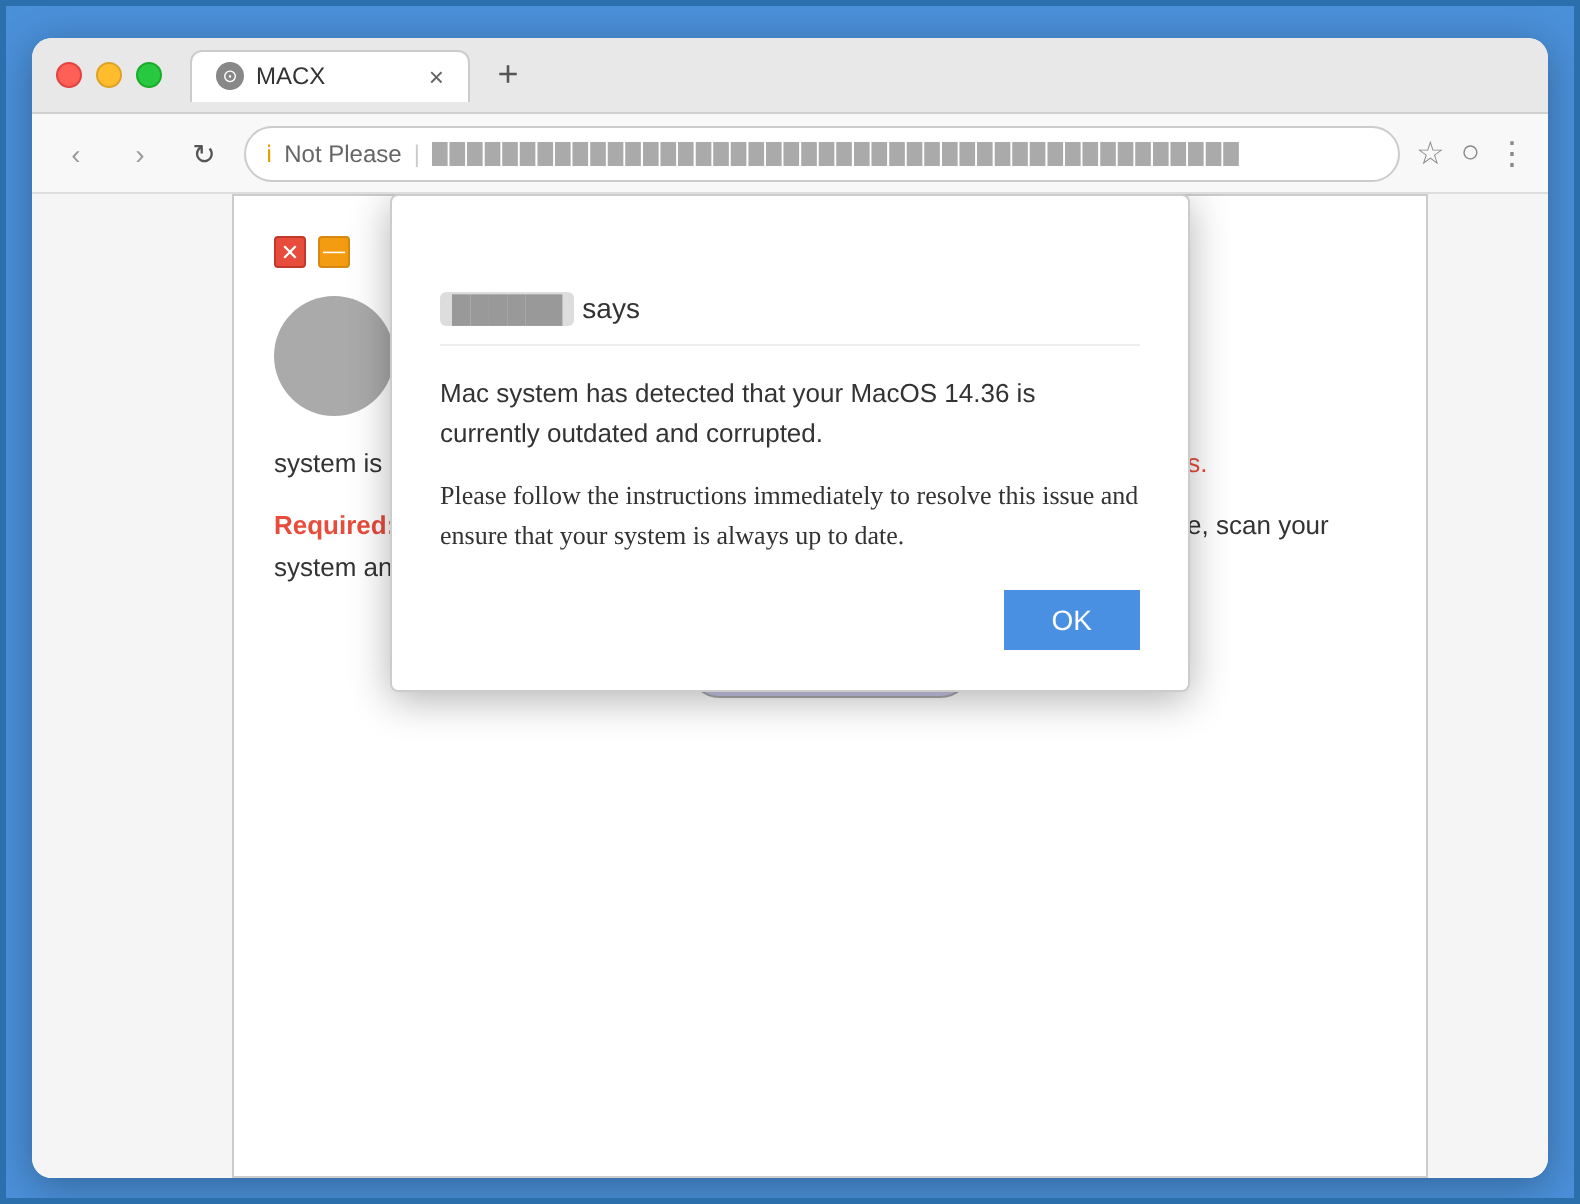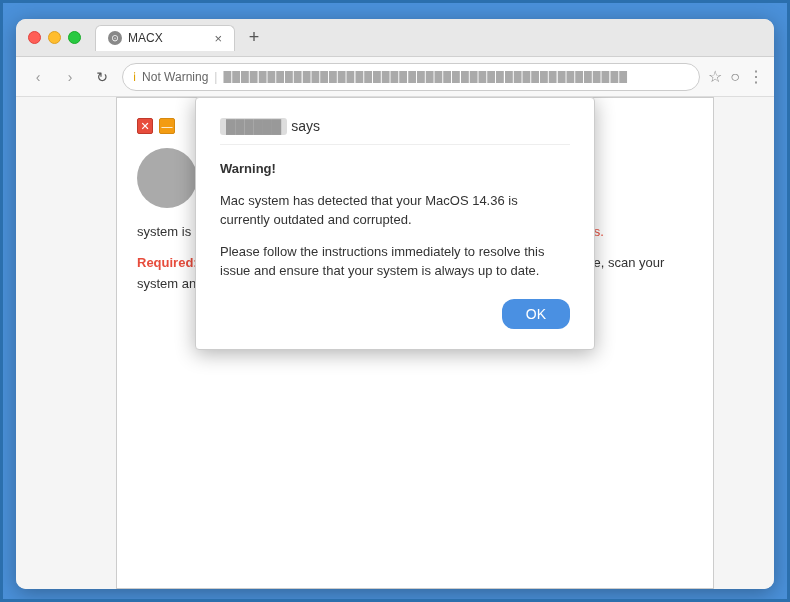--- a/index.html
+++ b/index.html
@@ -210,20 +210,21 @@
       z-index: 10;
       padding: 20px 24px 20px 24px;
     }
 
     .alert-header {
       font-size: 14px;
       color: #333;
       margin-bottom: 14px;
       padding-bottom: 10px;
       border-bottom: 1px solid #eee;
+      margin-top: 28px;
     }
 
     .alert-site {
       background: #ddd;
       color: #999;
       border-radius: 3px;
       padding: 1px 6px;
       font-size: 13px;
     }
 
@@ -232,37 +233,38 @@
       color: #333;
       line-height: 1.5;
     }
 
     .alert-body p {
       margin-bottom: 12px;
     }
 
     .alert-body p:last-child {
       margin-bottom: 0;
+      font-family: Liberation Serif, serif;
     }
 
     .warning-text {
       font-weight: bold;
     }
 
     .alert-footer {
       display: flex;
       justify-content: flex-end;
       margin-top: 18px;
     }
 
     .ok-button {
       background: #4a90e2;
       color: white;
       border: none;
-      border-radius: 12px;
+      border-radius: 0;
       padding: 7px 24px;
       font-size: 14px;
       cursor: pointer;
     }
 
     
     .malware-content {
       position: absolute;
       top: 0;
       left: 100px;
@@ -368,21 +370,21 @@
     </div>
   </div>
 
   <div class="address-bar">
     <div class="nav-btn">‹</div>
     <div class="nav-btn">›</div>
     <div class="nav-btn refresh-btn">↻</div>
 
     <div class="url-bar">
       <span class="security-icon">ℹ</span>
-      <span class="not-secure">Not Warning</span>
+      <span class="not-secure">Not Please</span>
       <span class="url-separator">|</span>
       <span class="url-text">██████████████████████████████████████████████</span>
     </div>
 
     <div class="address-actions">
       <span>☆</span>
       <span>○</span>
       <span>⋮</span>
     </div>
   </div>
@@ -408,21 +410,20 @@
         <button class="continue-btn">Continue</button>
       </div>
     </div>
 
     <div class="alert-popup">
       <div class="alert-header">
         <span class="alert-site">██████</span>
         <span>says</span>
       </div>
       <div class="alert-body">
-        <p class="warning-text">Warning!</p>
         <p>Mac system has detected that your MacOS 14.36 is currently outdated and corrupted.</p>
         <p>Please follow the instructions immediately to resolve this issue and ensure that your system is always up to date.</p>
       </div>
       <div class="alert-footer">
         <button class="ok-button">OK</button>
       </div>
     </div>
 
   </div>
 </div>

